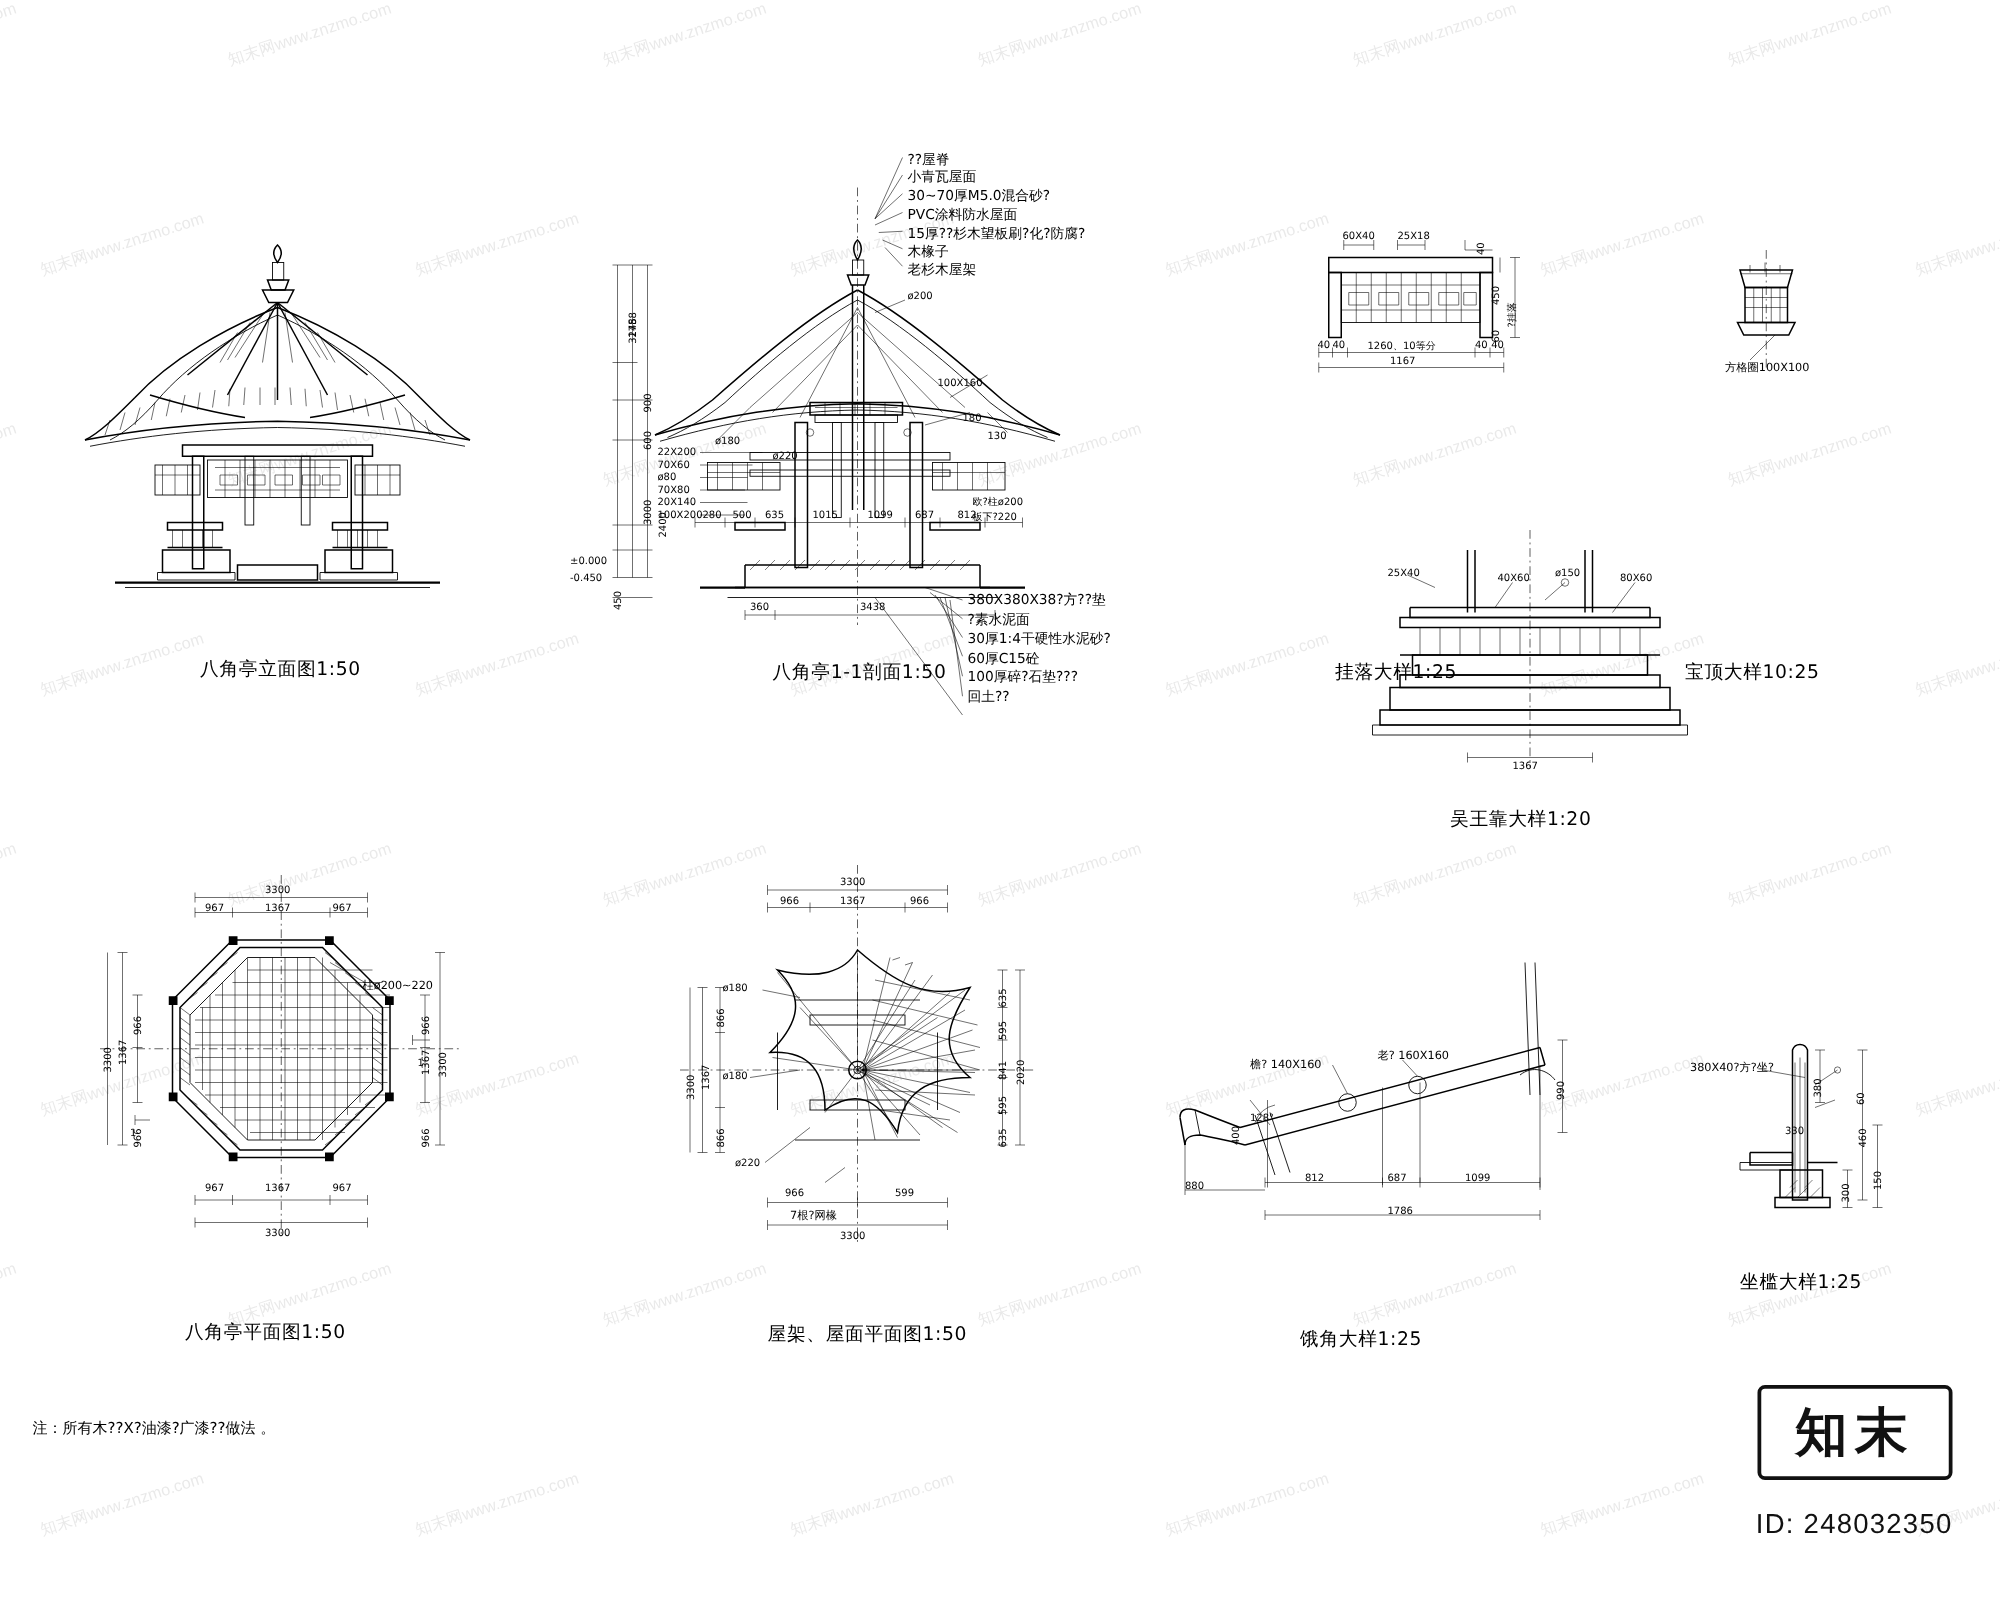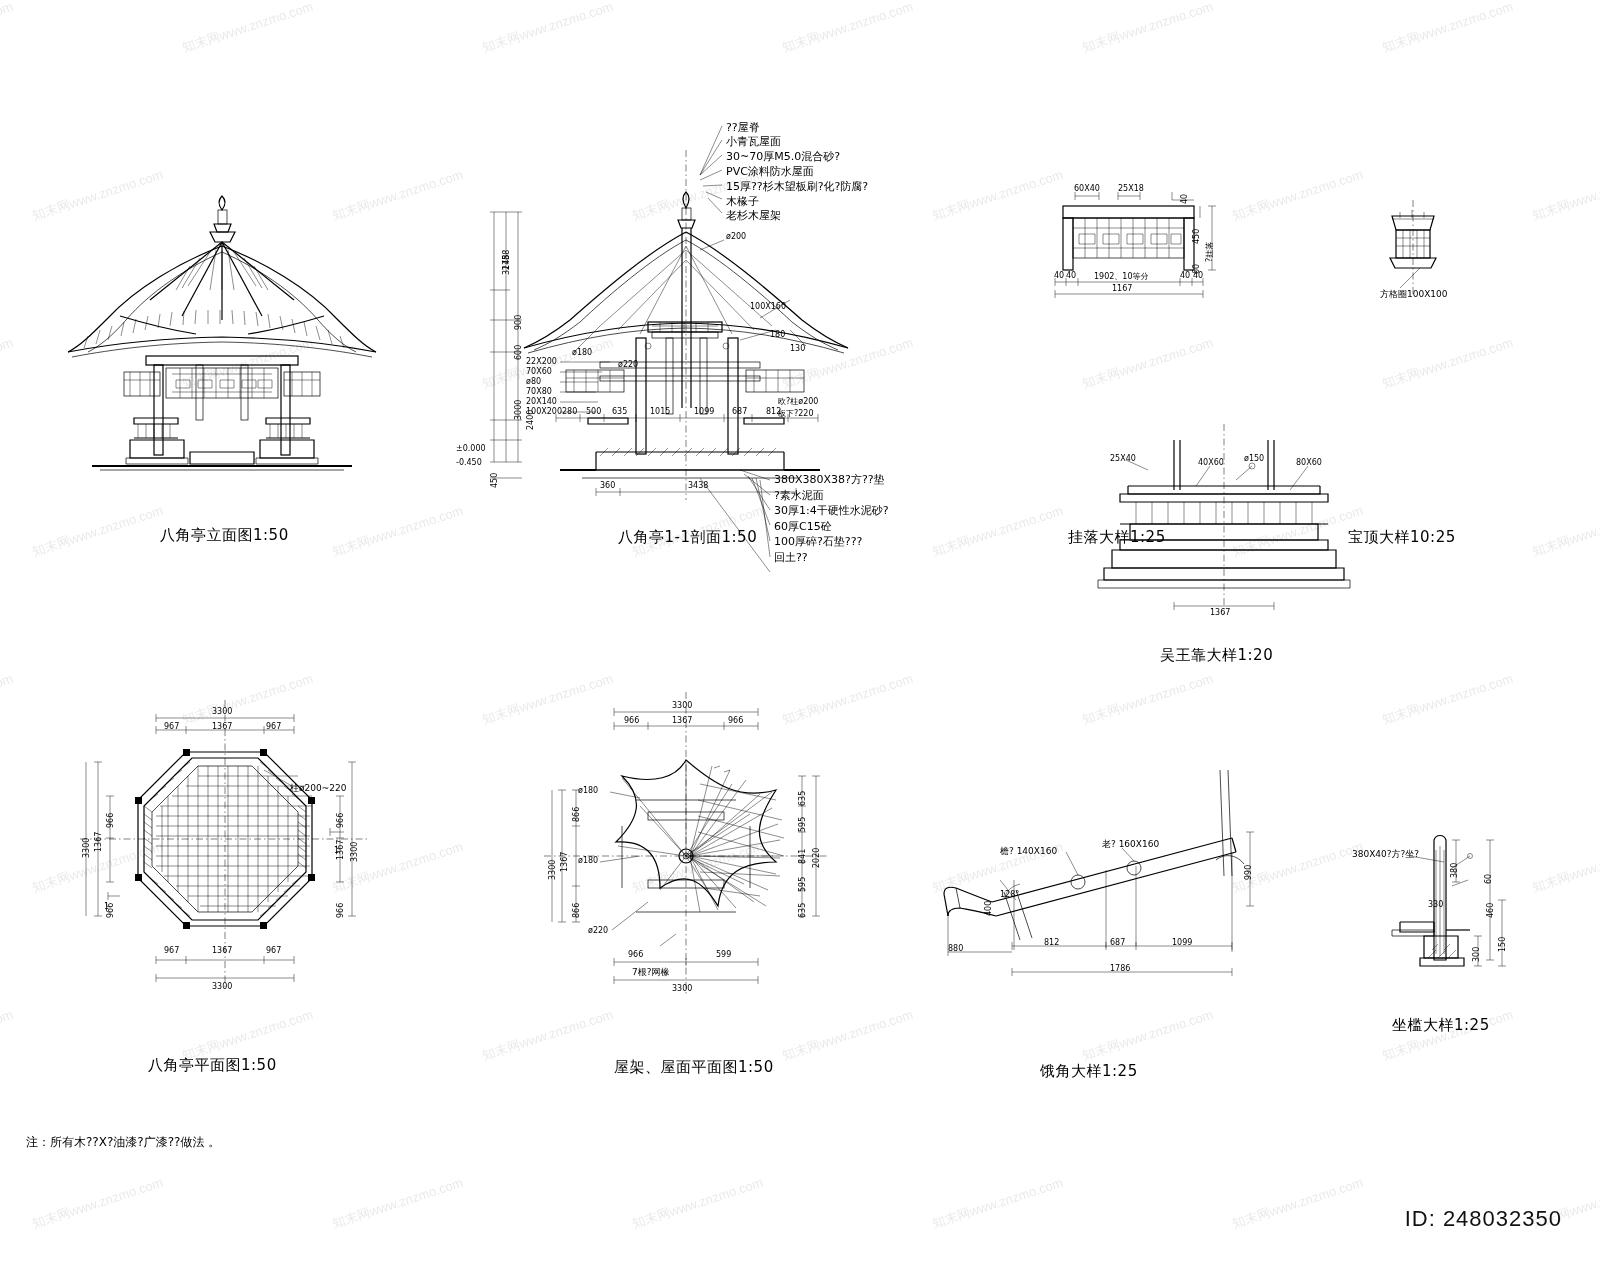--- a/index.html
+++ b/index.html
@@ -1000,21 +1000,21 @@
 
   <div class="dimtxt" style="left:578px;top:786px;">ø180</div>
   <div class="dimtxt" style="left:578px;top:856px;">ø180</div>
   <div class="dimtxt" style="left:588px;top:926px;">ø220</div>
   <div class="note" style="left:632px;top:966px;font-size:9px;">7根?网椽</div>
 
   <div class="dimtxt" style="left:1074px;top:184px;">60X40</div>
   <div class="dimtxt" style="left:1118px;top:184px;">25X18</div>
   <div class="dimtxt" style="left:1054px;top:271px;">40</div>
   <div class="dimtxt" style="left:1066px;top:271px;">40</div>
-  <div class="dimtxt" style="left:1094px;top:271px;">1902、10等分</div>
+  <div class="dimtxt" style="left:1094px;top:271px;">1260、10等分</div>
   <div class="dimtxt" style="left:1180px;top:271px;">40</div>
   <div class="dimtxt" style="left:1193px;top:271px;">40</div>
   <div class="dimtxt" style="left:1112px;top:284px;">1167</div>
   <div class="dimtxt v" style="left:1180px;top:204px;">40</div>
   <div class="dimtxt v" style="left:1192px;top:244px;">450</div>
   <div class="dimtxt v" style="left:1204px;top:262px;">?挂落</div>
   <div class="dimtxt v" style="left:1192px;top:274px;">60</div>
 
   <div class="note" style="left:1380px;top:288px;font-size:9px;">方格圈100X100</div>
 
@@ -1038,15 +1038,16 @@
   <div class="note" style="left:1352px;top:848px;font-size:9px;">380X40?方?坐?</div>
   <div class="dimtxt v" style="left:1450px;top:878px;">380</div>
   <div class="dimtxt v" style="left:1486px;top:918px;">460</div>
   <div class="dimtxt" style="left:1428px;top:900px;">330</div>
   <div class="dimtxt v" style="left:1472px;top:962px;">300</div>
   <div class="dimtxt v" style="left:1498px;top:952px;">150</div>
   <div class="dimtxt v" style="left:1484px;top:884px;">60</div>
 
   <div class="note" style="left:26px;top:1134px;font-size:12px;">注：所有木??X?油漆?广漆??做法 。</div>
 
+  <div class="logo">知末</div>
   <div class="idtxt">ID: 248032350</div>
 
 </div>
 
 </body></html>

